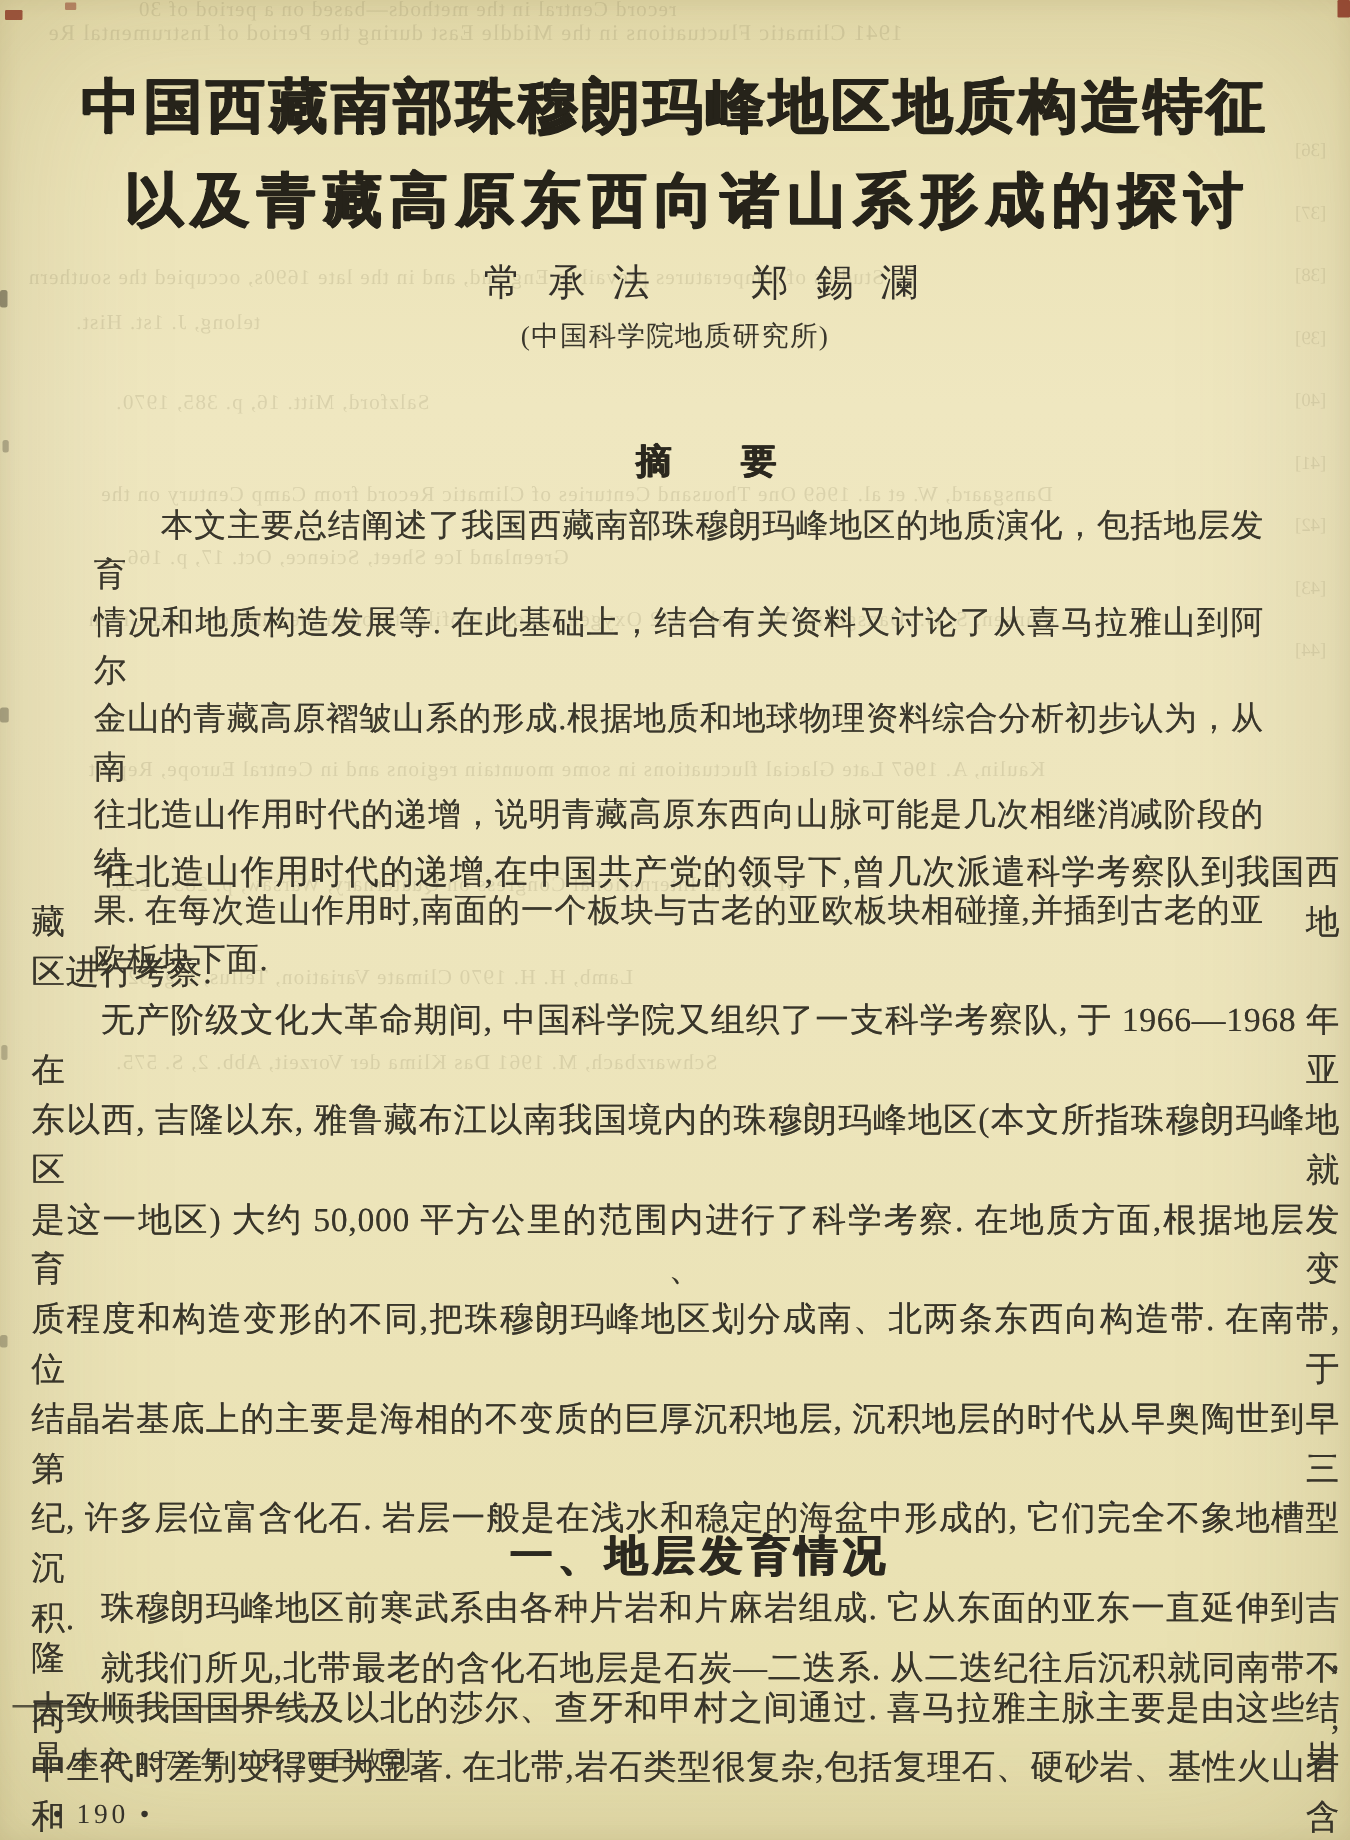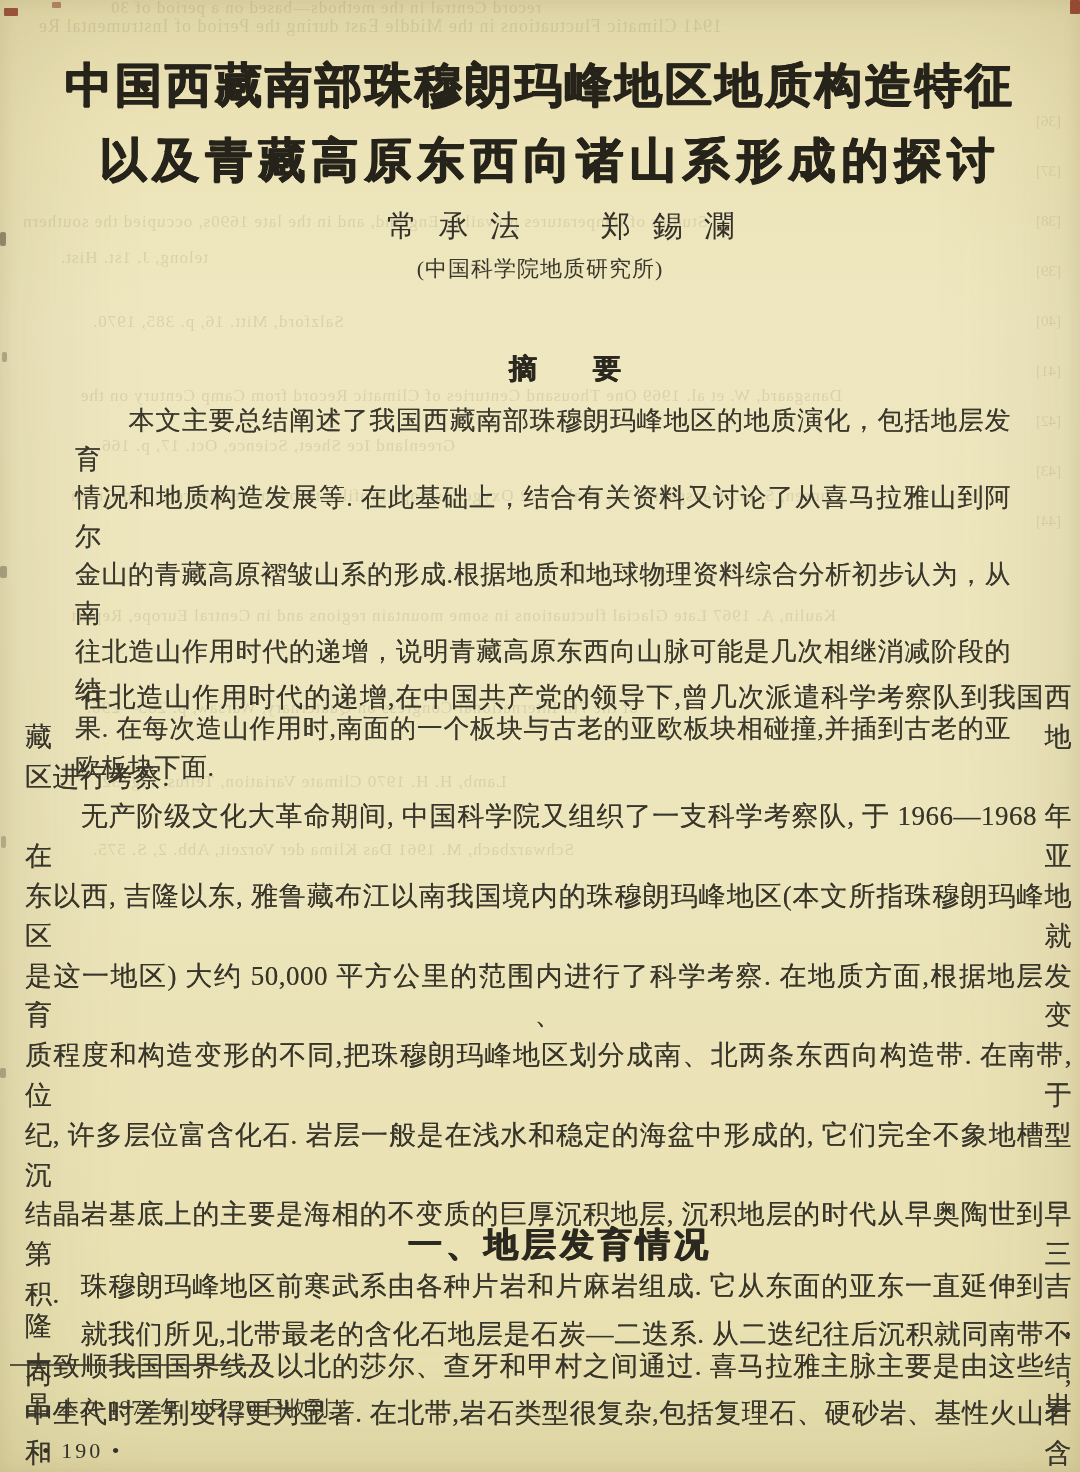--- a/index.html
+++ b/index.html
@@ -180,22 +180,22 @@
       <div class="line">欧板块下面.</div>
     </div>
 
     <div class="bodytext">
       <div class="line j">　　往北造山作用时代的递增,在中国共产党的领导下,曾几次派遣科学考察队到我国西藏地</div>
       <div class="line">区进行考察.</div>
       <div class="line j">　　无产阶级文化大革命期间, 中国科学院又组织了一支科学考察队, 于 1966—1968 年在亚</div>
       <div class="line j">东以西, 吉隆以东, 雅鲁藏布江以南我国境内的珠穆朗玛峰地区(本文所指珠穆朗玛峰地区就</div>
       <div class="line j">是这一地区) 大约 50,000 平方公里的范围内进行了科学考察. 在地质方面,根据地层发育、变</div>
       <div class="line j">质程度和构造变形的不同,把珠穆朗玛峰地区划分成南、北两条东西向构造带. 在南带, 位于</div>
+      <div class="line j">结晶岩基底上的主要是海相的不变质的巨厚沉积地层, 沉积地层的时代从早奥陶世到早第三</div>
       <div class="line j">纪, 许多层位富含化石. 岩层一般是在浅水和稳定的海盆中形成的, 它们完全不象地槽型沉</div>
-      <div class="line j">结晶岩基底上的主要是海相的不变质的巨厚沉积地层, 沉积地层的时代从早奥陶世到早第三</div>
       <div class="line">积.</div>
       <div class="line j">　　就我们所见,北带最老的含化石地层是石炭—二迭系. 从二迭纪往后沉积就同南带不同,</div>
       <div class="line j">中生代时差别变得更为显著. 在北带,岩石类型很复杂,包括复理石、硬砂岩、基性火山岩和含</div>
 
     </div>
 
     <h2 class="section-heading">一、地层发育情况</h2>
 
     <div class="bodytext2">
       <div class="line j">　　珠穆朗玛峰地区前寒武系由各种片岩和片麻岩组成. 它从东面的亚东一直延伸到吉隆,</div>

